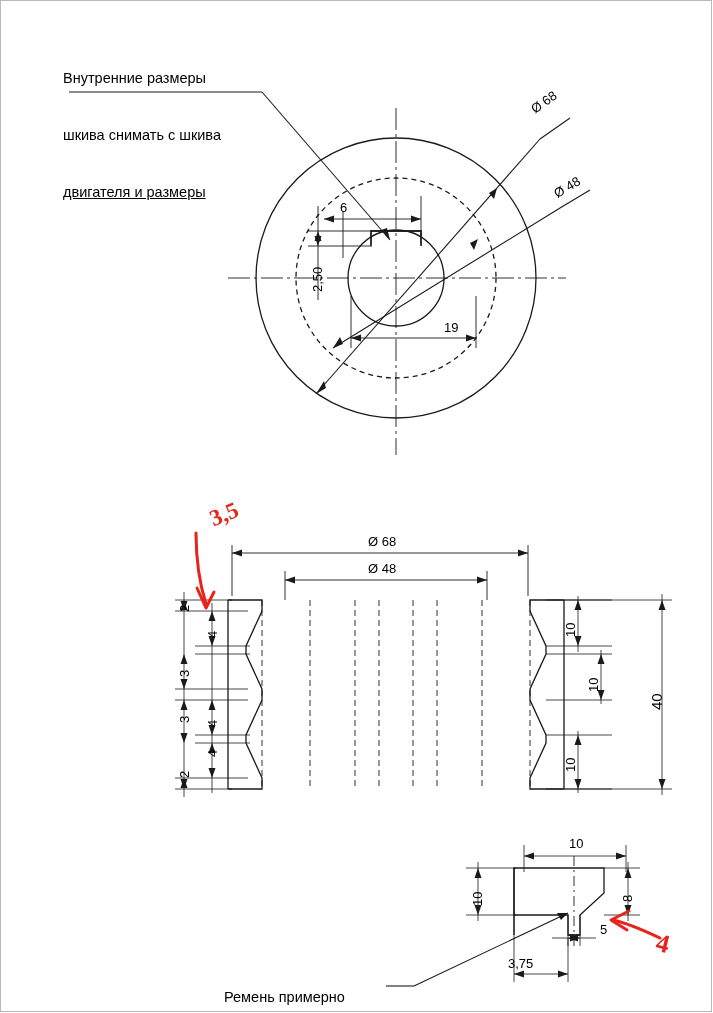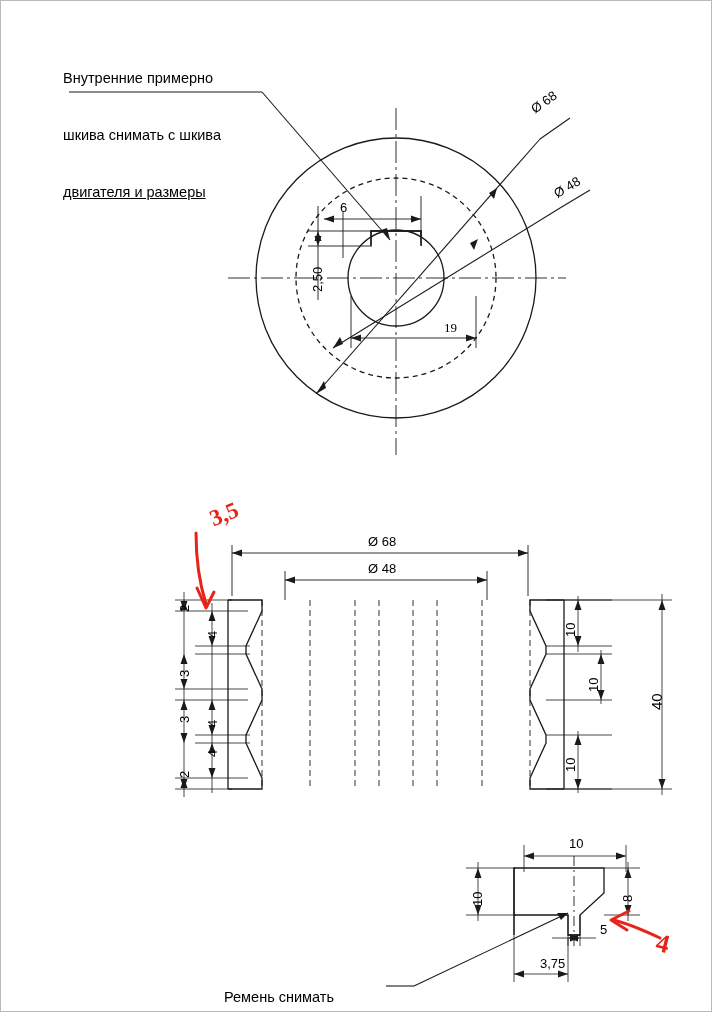--- a/index.html
+++ b/index.html
@@ -59,21 +59,21 @@
   }
 </style>
 </head>
 <body>
 
 <div id="page">
 
   <div class="frame"></div>
 
   <div class="note" style="left:63px; top:31px;">
-    <div>Внутренние примерно</div>
+    <div>Внутренние размеры</div>
     <div>шкива снимать с шкива</div>
     <div class="und">двигателя и размеры</div>
   </div>
 
   <svg width="713" height="1013">
     <g fill="none" stroke="#1a1a1a" stroke-width="1.3">
 
       <circle cx="396" cy="278" r="140"></circle>
 
       <circle cx="396" cy="278" r="100" stroke-dasharray="5 4"></circle>
@@ -133,21 +133,21 @@
       <line x1="351" y1="338" x2="476" y2="338"></line>
       <polygon points="351,338 361,334.5 361,341.5" fill="#1a1a1a" stroke="none"></polygon>
       <polygon points="476,338 466,334.5 466,341.5" fill="#1a1a1a" stroke="none"></polygon>
     </g>
   </svg>
 
   <div class="dim" style="left:528px; top:104px; transform: rotate(-35deg); transform-origin:left top;">Ø 68</div>
   <div class="dim" style="left:551px; top:188px; transform: rotate(-31deg); transform-origin:left top;">Ø 48</div>
   <div class="dim" style="left:340px; top:200px;">6</div>
   <div class="dim vert" style="left:310px; top:292px;">2,50</div>
-  <div class="dim" style="left:444px; top:320px;font-family:Liberation Serif, serif;">19</div>
+  <div class="dim" style="left:444px; top:320px;">19</div>
 
   <svg width="713" height="1013">
     <g fill="none" stroke="#1a1a1a" stroke-width="1.3">
 
       <path d="M 228 600
                L 262 600
                L 262 611
                L 246 646
                L 246 654
                L 262 689
@@ -342,22 +342,22 @@
     <g stroke="#e8231a" stroke-width="3" fill="none" stroke-linecap="round">
       <path d="M 660 938 C 643 930, 627 923, 613 920"></path>
       <polyline points="629,911 611,920 627,930" stroke-linejoin="round"></polyline>
     </g>
   </svg>
 
   <div class="dim" style="left:569px; top:836px;">10</div>
   <div class="dim vert" style="left:470px; top:906px;">10</div>
   <div class="dim vert" style="left:620px; top:902px;">8</div>
   <div class="dim" style="left:600px; top:922px;">5</div>
-  <div class="dim" style="left:508px; top:956px;margin-left:32px;">3,75</div>
+  <div class="dim" style="left:508px; top:956px;">3,75</div>
 
   <div class="red" style="left:660px; top:928px; font-size:26px; transform: rotate(14deg); transform-origin:left top; font-family:'Liberation Serif', serif;">4</div>
 
   <div class="note" style="left:224px; top:950px;">
-    <div>Ремень снимать</div>
+    <div>Ремень примерно</div>
     
   </div>
 
 </div>
 
 </body></html>

